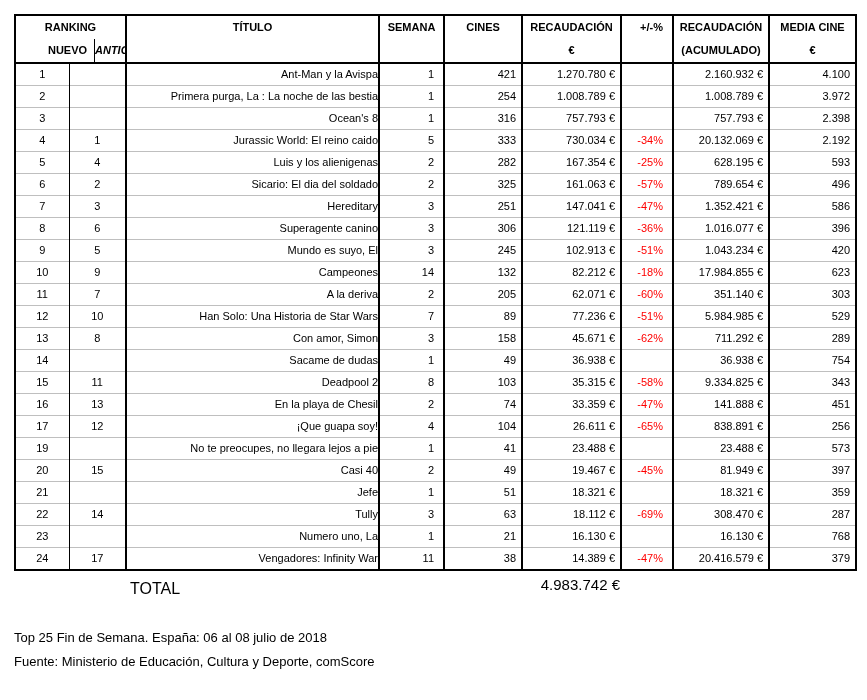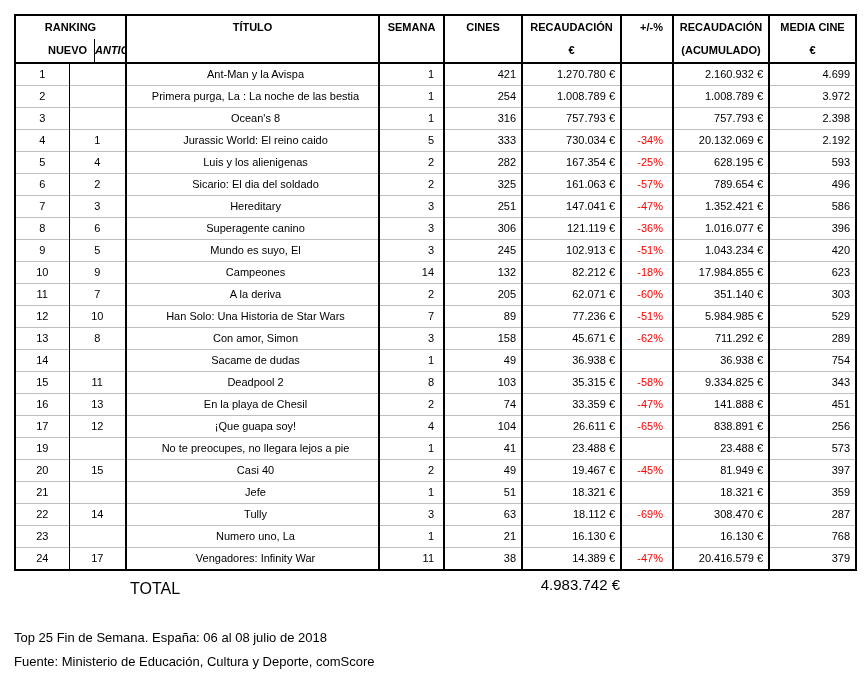--- a/index.html
+++ b/index.html
@@ -36,21 +36,21 @@
   }
   thead th {
     font-weight: bold;
     height: 46px;
     vertical-align: top;
     border-bottom: 2px solid #000000;
     padding: 0;
   }
   .hl { height: 23px; line-height: 23px; }
   .center { text-align: center; }
-  .left   { text-align: center;  padding-left: 6px; }
+  .left   { text-align: right;  padding-left: 6px; }
   .right  { text-align: right; padding-right: 5px; }
   .rpad   { text-align: right; padding-right: 9px; }
   .hsplit { display: flex; height: 23px; line-height: 23px; padding-left: 25px; }
   .hsplit .hn { flex: 0 0 53px; text-align: center; }
   .hsplit .ha { flex: 1 1 auto; text-align: center; border-left: 1px solid #000000; font-style: italic; }
 
   .b2r { border-right: 2px solid #000000; }
   .b1r { border-right: 1px solid #000000; }
 
   tbody td { height: 22px; line-height: 21px; }
@@ -124,21 +124,21 @@
     <tbody>
         <tr>
       <td class="center b1r">1</td>
       <td class="center b2r"></td>
       <td class="left b2r">Ant-Man y la Avispa</td>
       <td class="rpad b2r">1</td>
       <td class="right b2r">421</td>
       <td class="right b2r">1.270.780 €</td>
       <td class="rpad neg b2r"></td>
       <td class="right b2r">2.160.932 €</td>
-      <td class="right">4.699</td>
+      <td class="right">4.100</td>
     </tr>
         <tr>
       <td class="center b1r">2</td>
       <td class="center b2r"></td>
       <td class="left b2r">Primera purga, La : La noche de las bestia</td>
       <td class="rpad b2r">1</td>
       <td class="right b2r">254</td>
       <td class="right b2r">1.008.789 €</td>
       <td class="rpad neg b2r"></td>
       <td class="right b2r">1.008.789 €</td>

